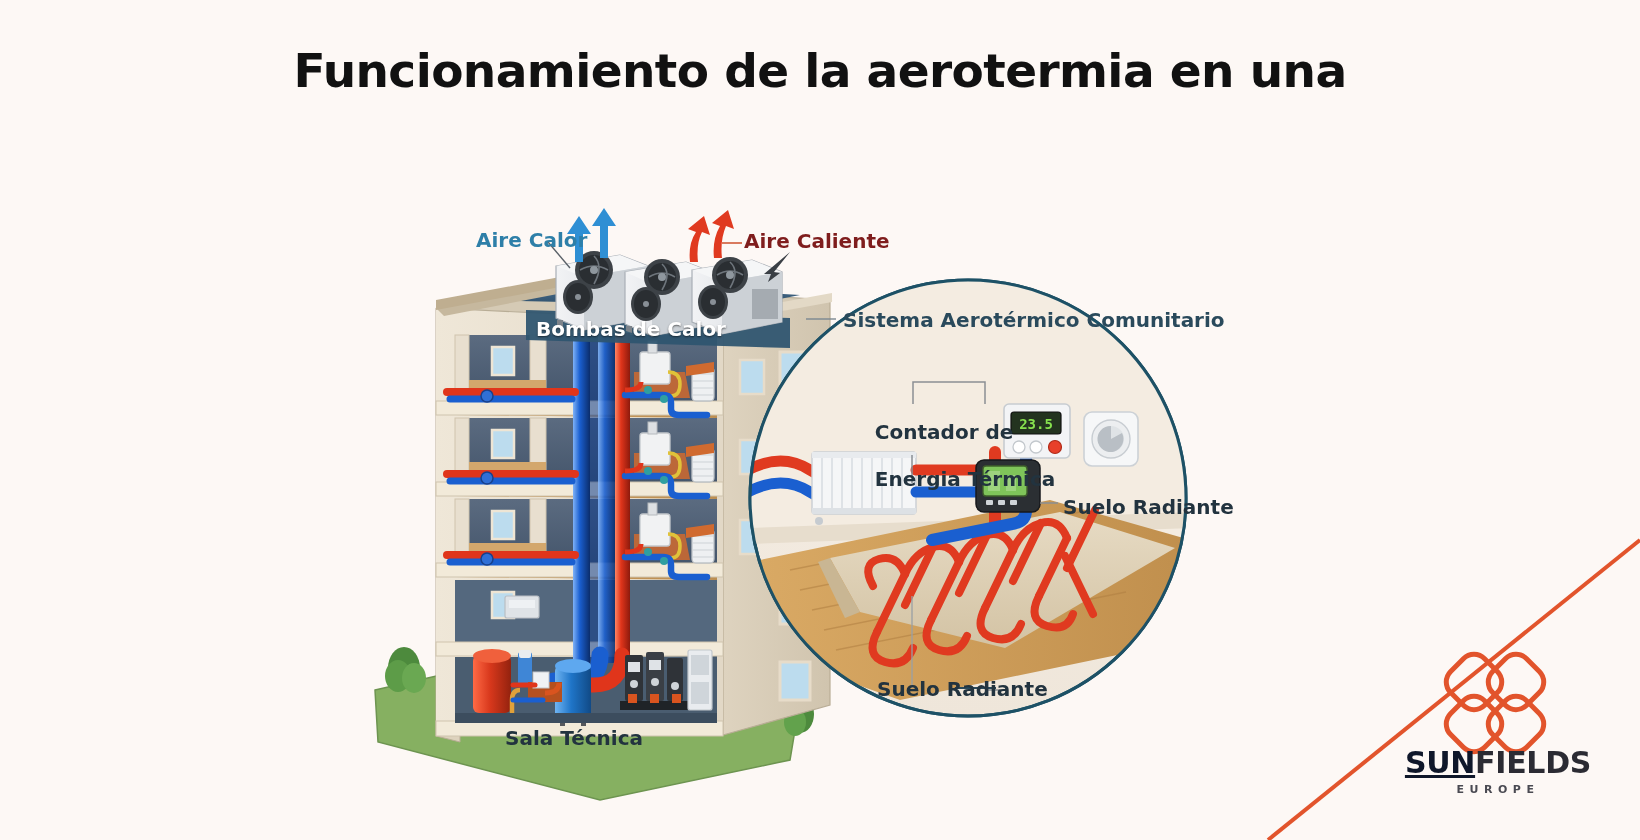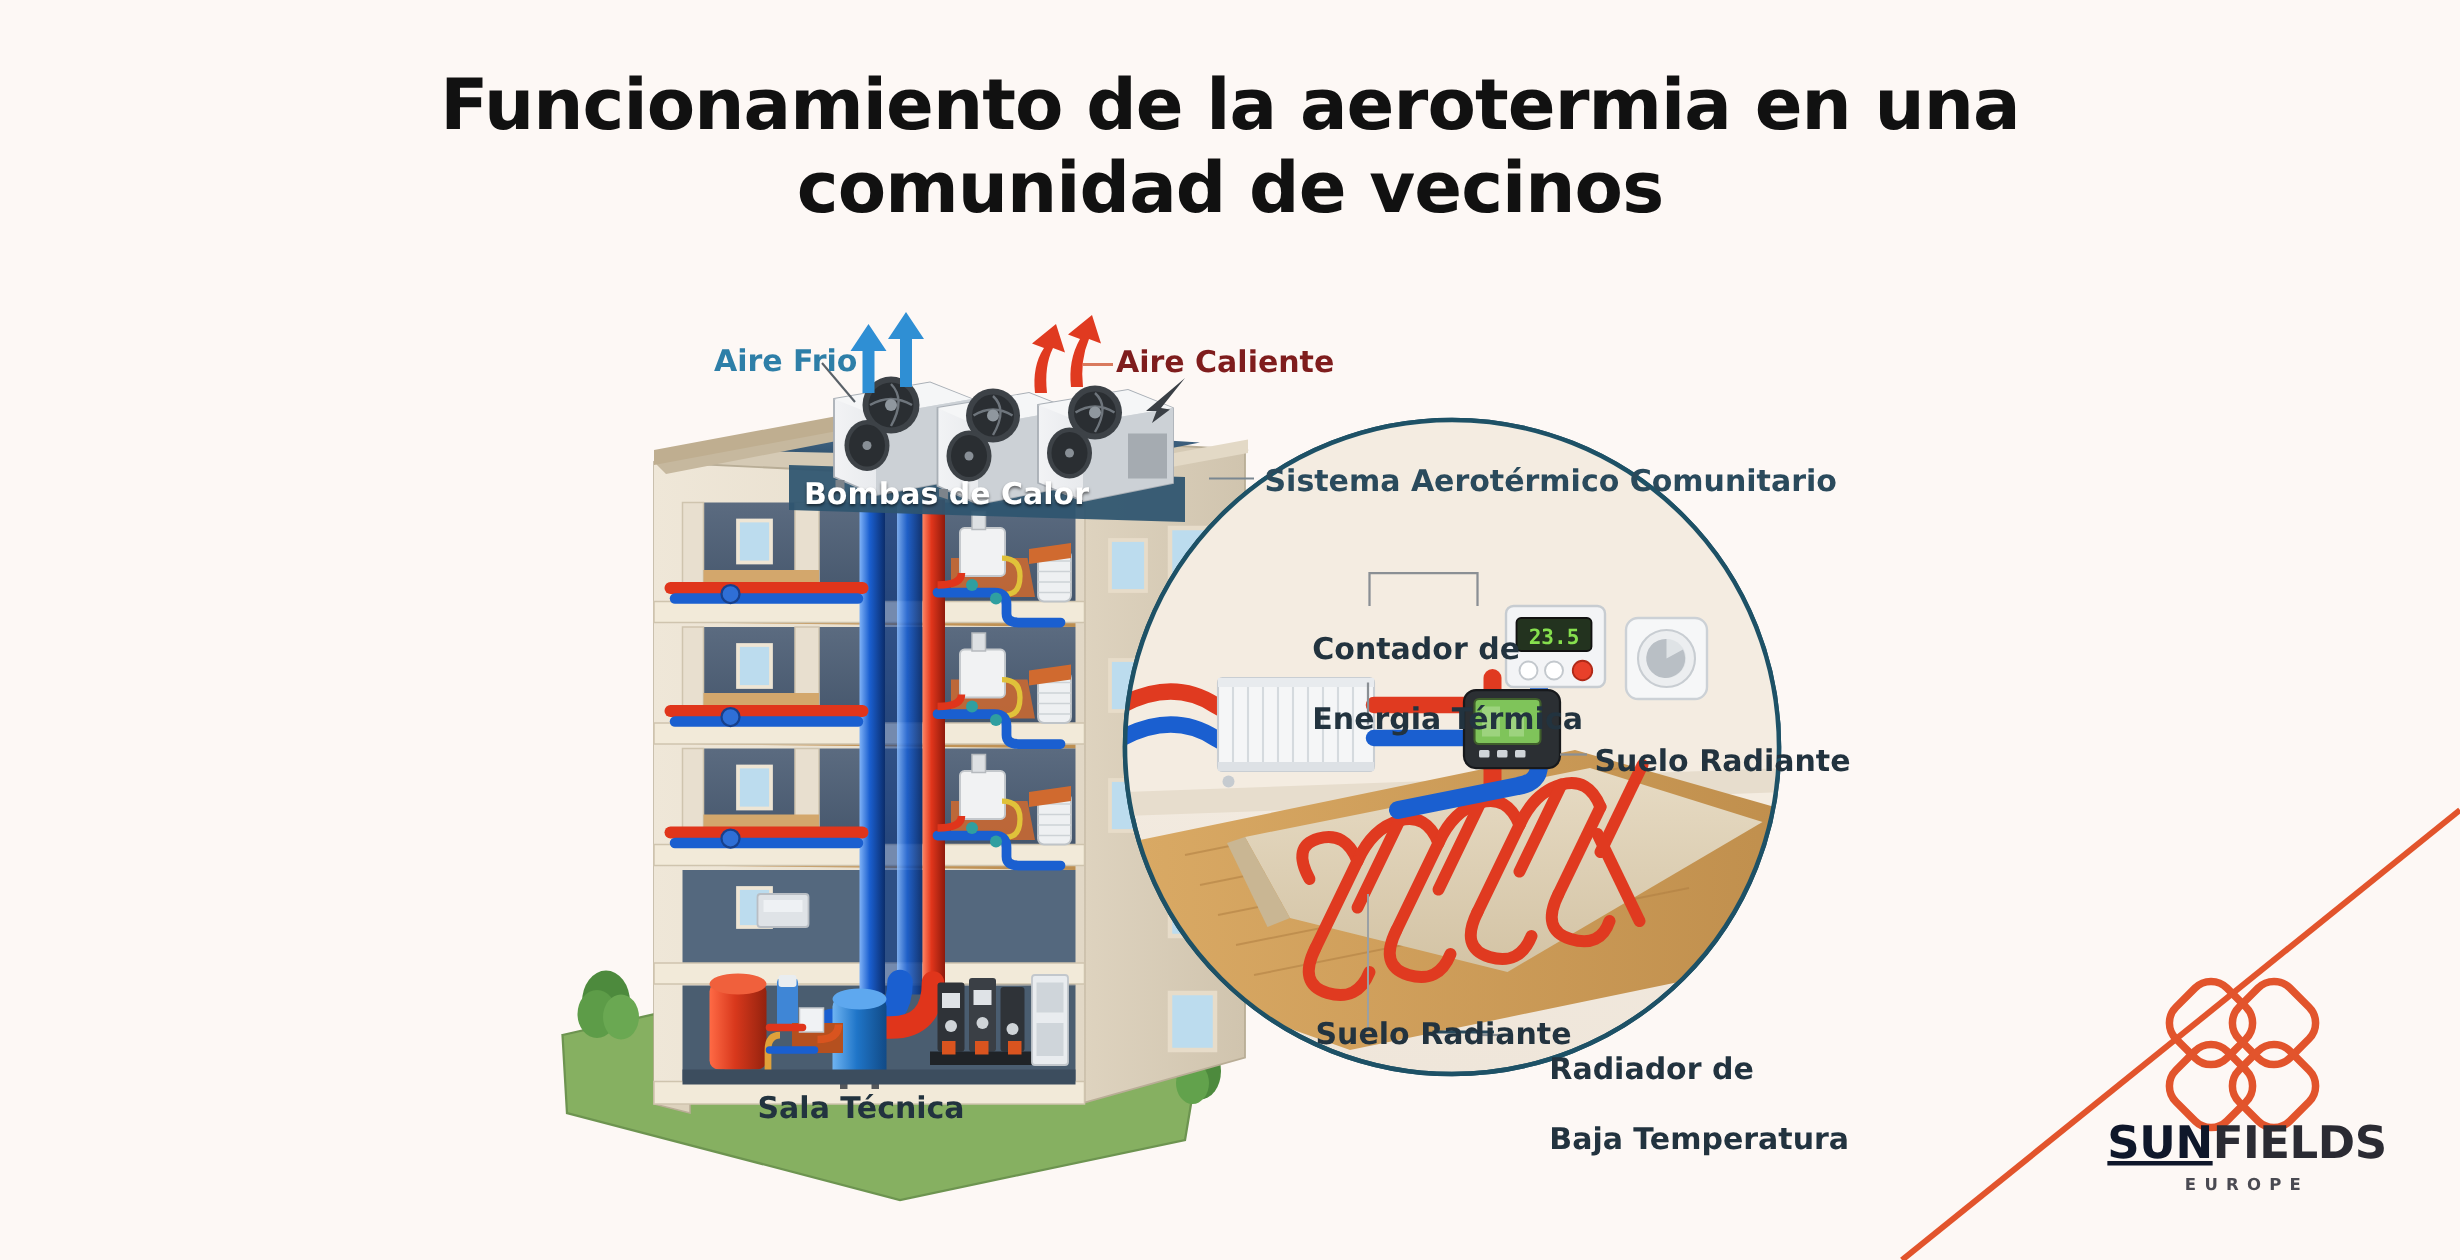--- a/index.html
+++ b/index.html
@@ -72,21 +72,20 @@
     color: #4a4a52;
   }
 </style>
 </head>
 <body>
 
 <div id="page">
 
   <div class="title">
     <span>Funcionamiento de la aerotermia en una</span>
-    <span class="l2">comunidad de vecinos</span>
   </div>
 
   <svg id="scene" viewBox="0 0 1640 840" xmlns="http://www.w3.org/2000/svg">
     <defs>
       <linearGradient id="gWallFront" x1="0" y1="0" x2="1" y2="0">
         <stop offset="0" stop-color="#efe7d8"></stop>
           <stop offset="1" stop-color="#e2d8c6"></stop>
       </linearGradient>
       <linearGradient id="gWallSide" x1="0" y1="0" x2="1" y2="0">
         <stop offset="0" stop-color="#ded3bf"></stop>
@@ -554,38 +553,34 @@
       <path d="M985 404 v-22 h-72 v22"></path>
       <line x1="1040" y1="503" x2="1058" y2="503"></line>
       <line x1="987" y1="690" x2="1000" y2="690"></line>
     </g>
     <line x1="955" y1="688" x2="996" y2="688" stroke="#2a4a5c" stroke-width="2"></line>
     <path d="M912 596 v92" stroke="#9aa0a5" stroke-width="1.3" fill="none"></path>
 
     <line x1="1268" y1="840" x2="1640" y2="540" stroke="#e2542c" stroke-width="4"></line>
   </svg>
 
-  <div class="lbl lbl-aire-frio">Aire Frio</div>
+  <div class="lbl lbl-aire-frio">Aire Calor</div>
   <div class="lbl lbl-aire-caliente">Aire Caliente</div>
   <div class="lbl lbl-bombas">Bombas de Calor</div>
   <div class="lbl lbl-contador">
     <span>Contador de</span><br>
     <span>Energia Térmica</span>
   </div>
 
   <div class="lbl lbl-sistema">Sistema Aerotérmico Comunitario</div>
 
   <div class="lbl lbl-suelo-rad-1">Suelo Radiante</div>
   <div class="lbl lbl-sala">Sala Técnica</div>
   <div class="lbl lbl-suelo-rad-2">Suelo Radiante</div>
 
-  <div class="lbl lbl-radiador">
-    <span>Radiador de</span><br>
-    <span>Baja Temperatura</span>
-  </div>
 
   <svg id="logo" viewBox="0 0 190 160" xmlns="http://www.w3.org/2000/svg">
     <g fill="none" stroke="#e2542c" stroke-width="5" stroke-linejoin="round">
       <rect x="50" y="20" width="48" height="48" rx="15" transform="rotate(45 74 44)"></rect>
       <rect x="92" y="20" width="48" height="48" rx="15" transform="rotate(45 116 44)"></rect>
       <rect x="50" y="62" width="48" height="48" rx="15" transform="rotate(45 74 86)"></rect>
       <rect x="92" y="62" width="48" height="48" rx="15" transform="rotate(45 116 86)"></rect>
     </g>
   </svg>
   <div class="logo-txt">

